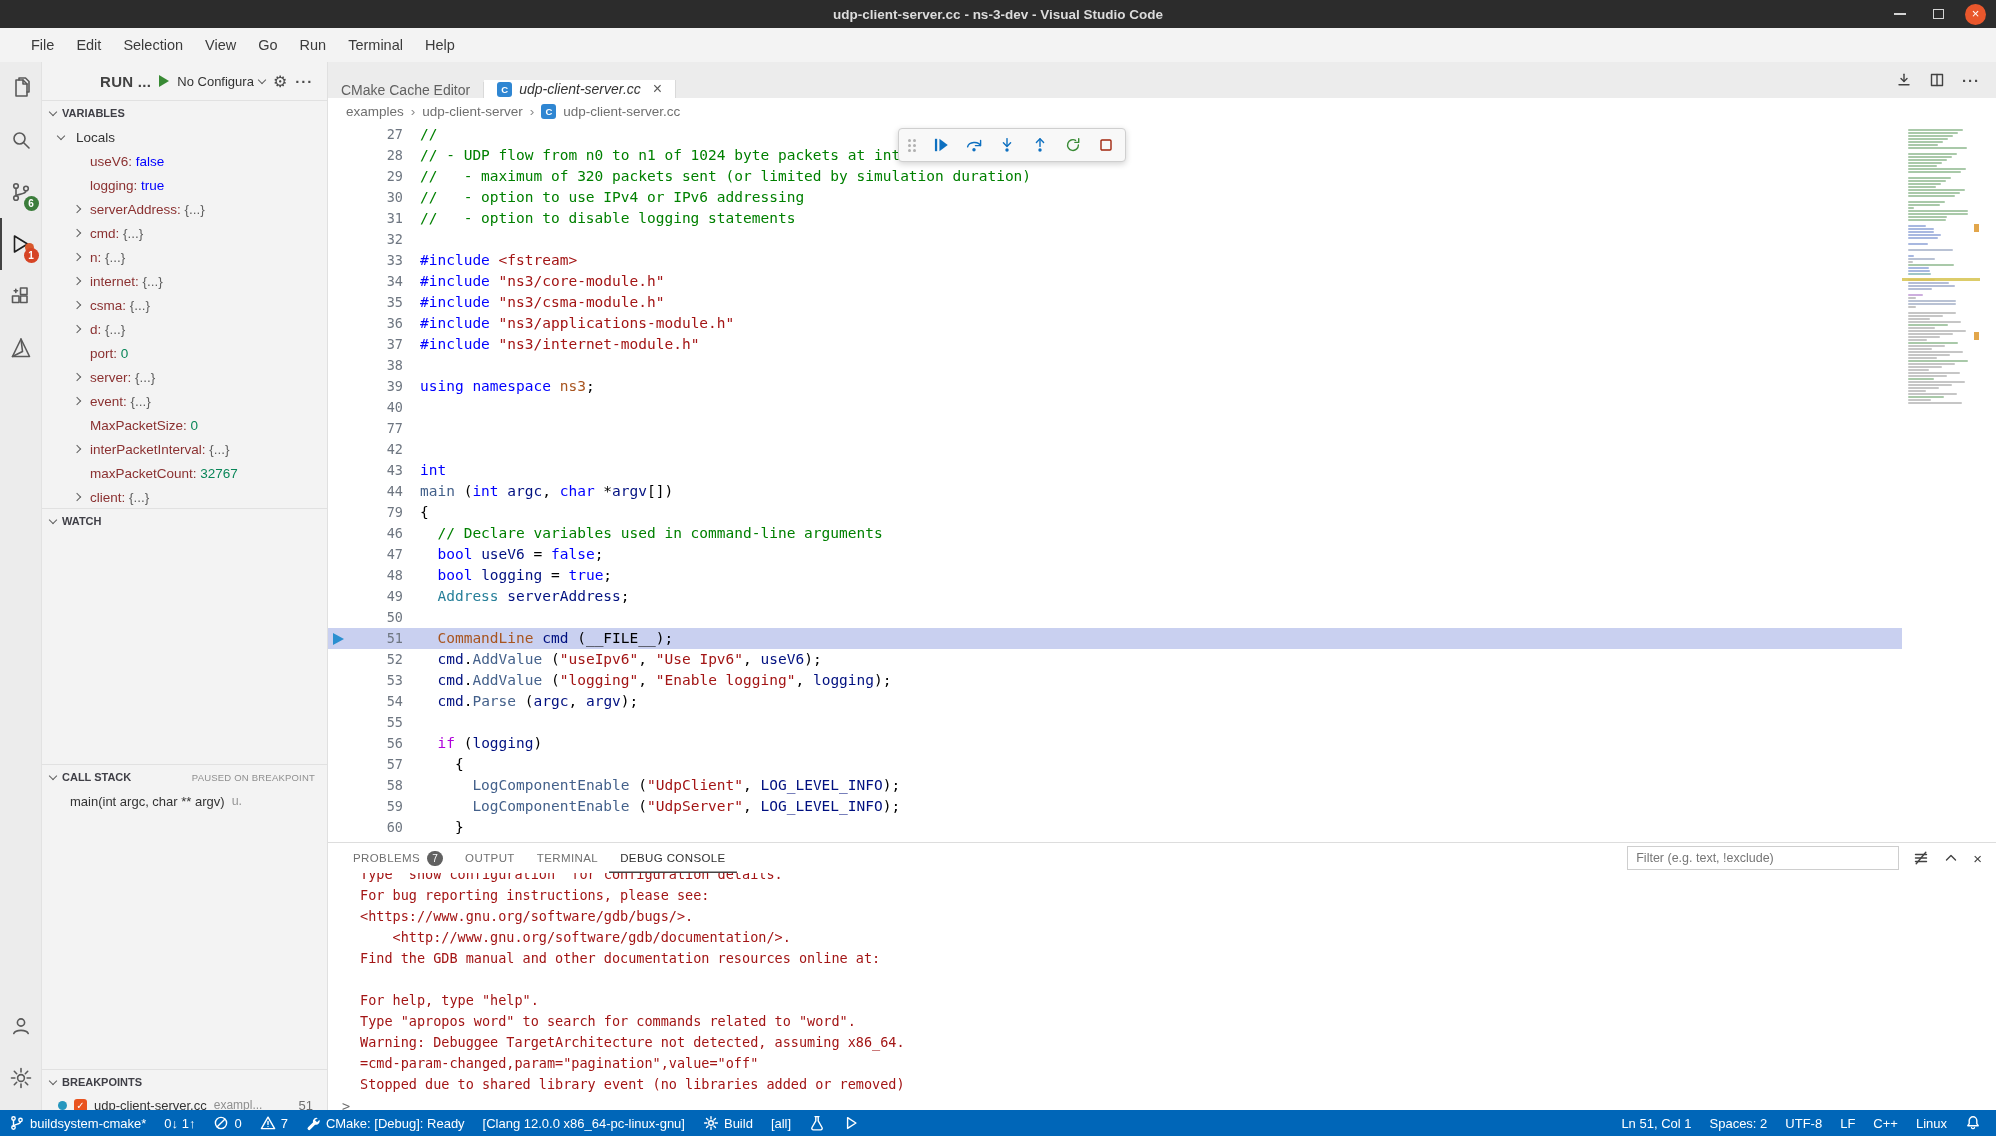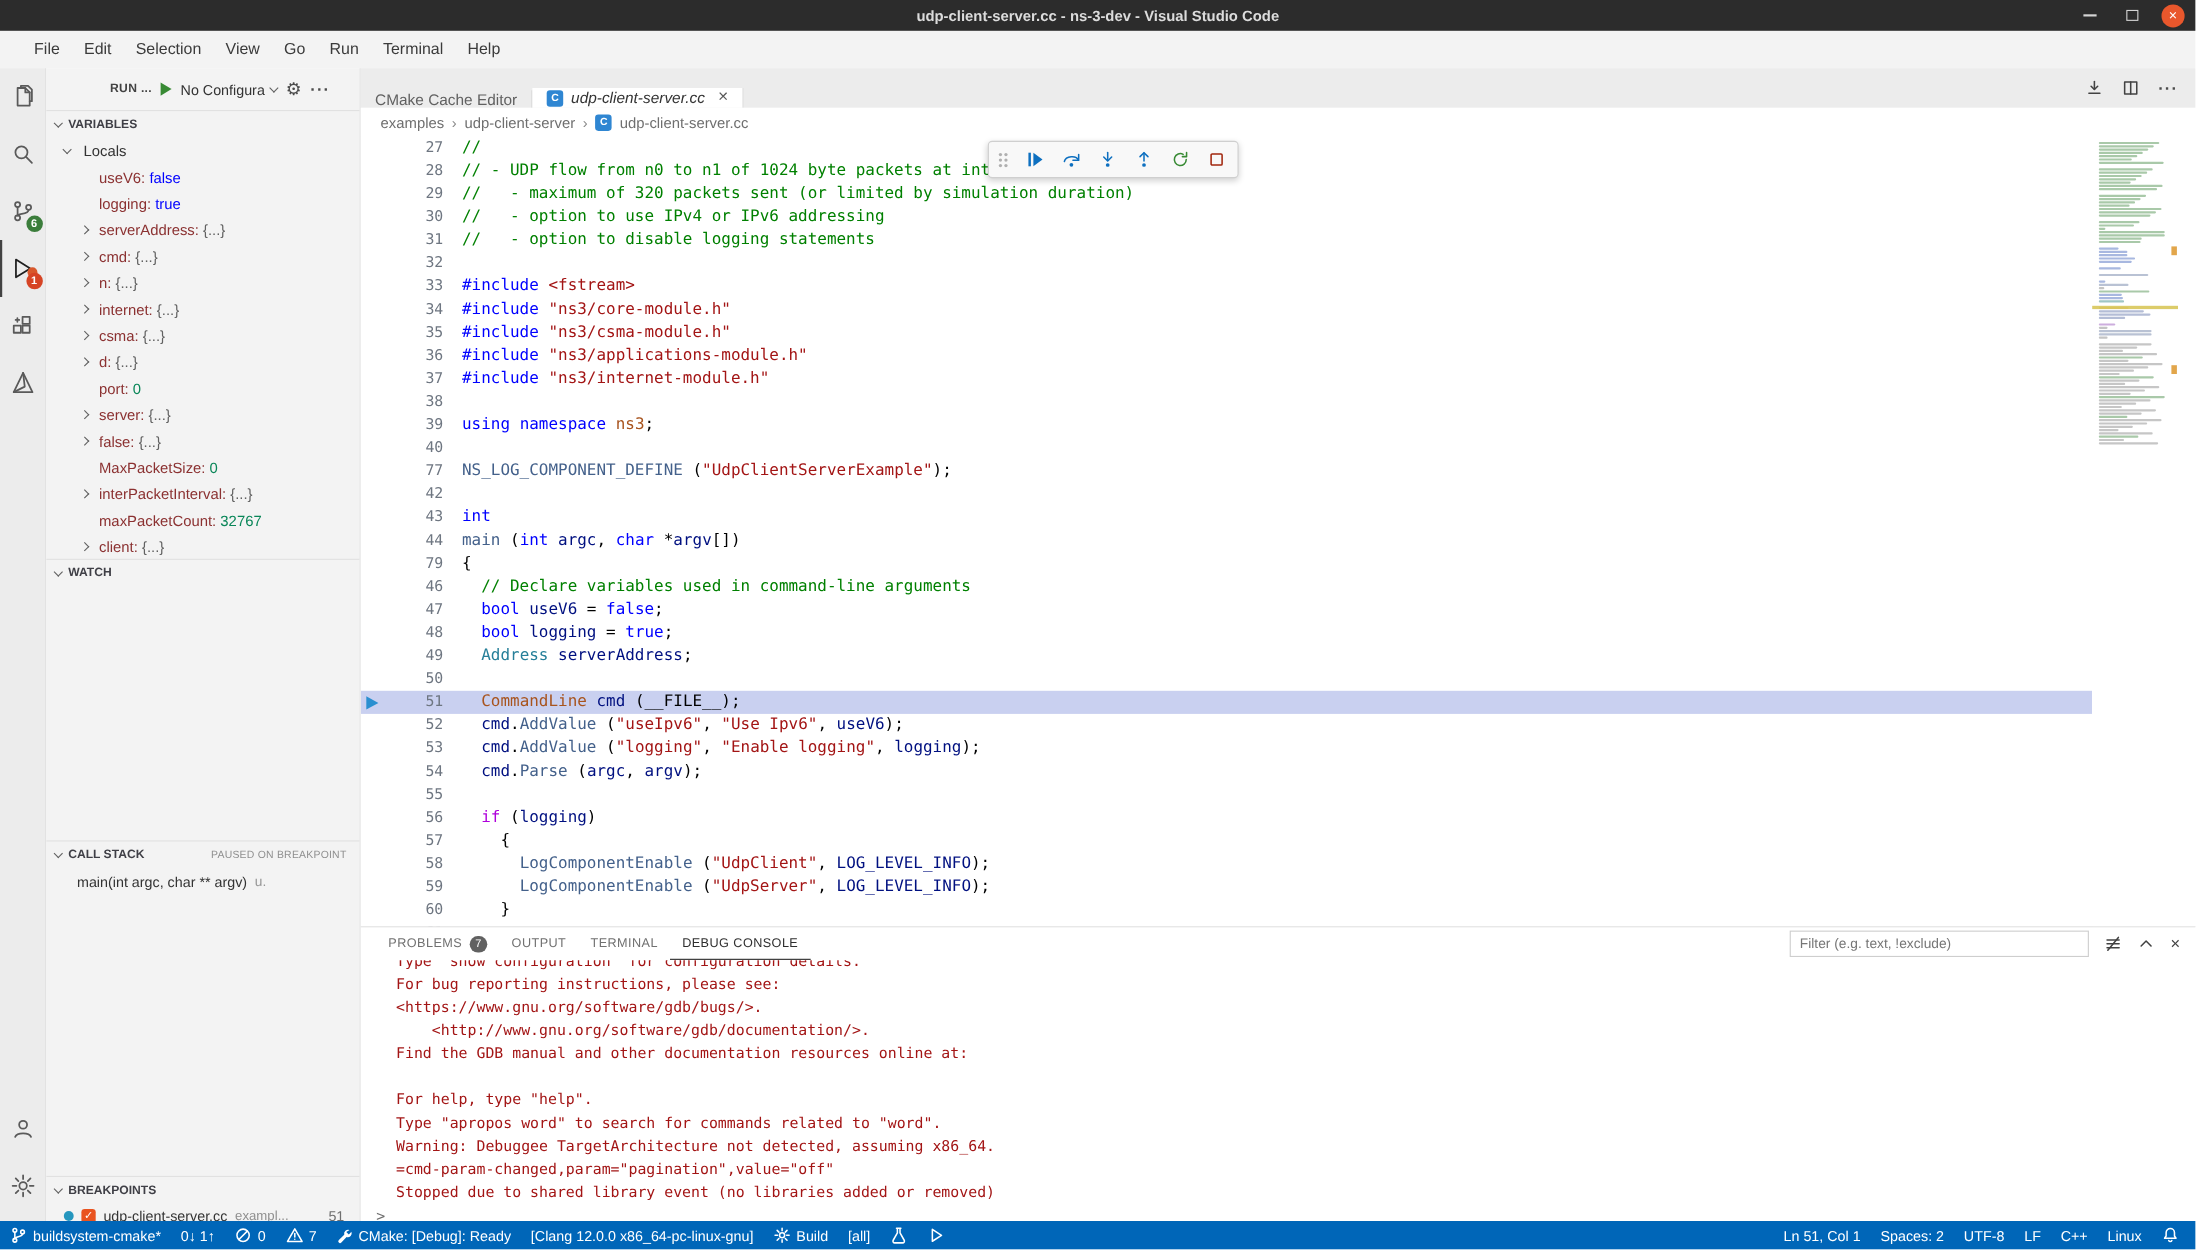--- a/index.html
+++ b/index.html
@@ -27,21 +27,21 @@
   .act-item{width:42px;height:52px;display:flex;align-items:center;justify-content:center;position:relative;color:#5a5a5a;}
   .act-item.active{color:#1f1f1f;box-shadow:inset 2px 0 0 #424242;}
   .act-badge{position:absolute;right:3px;bottom:7px;min-width:15px;height:15px;border-radius:8px;color:#fff;
     font-size:10px;display:flex;align-items:center;justify-content:center;padding:0 3px;font-weight:bold;}
   .act-bottom{margin-top:auto;display:flex;flex-direction:column;align-items:center;padding-bottom:6px;}
   .bug-dot{position:absolute;right:8px;bottom:18px;width:9px;height:9px;border-radius:50%;background:#d8582c;}
 
   
   .sidebar{width:286px;background:#f3f3f3;display:flex;flex-direction:column;color:#333;border-right:1px solid #e0e0e0;overflow:hidden;}
   .sidebar-head{height:38px;display:flex;align-items:center;padding:0 10px;gap:8px;flex:none;}
-  .run-title{font-size:11px;font-weight:bold;color:#424242;letter-spacing:.3px;white-space:nowrap;padding-left:48px;}
+  .run-title{font-size:15px;font-weight:bold;color:#424242;letter-spacing:.3px;white-space:nowrap;padding-left:48px;}
   .play-tri{width:0;height:0;border-left:10px solid #388a34;border-top:6px solid transparent;border-bottom:6px solid transparent;}
   .config-dd{display:flex;align-items:center;gap:5px;font-size:13px;color:#333;white-space:nowrap;}
   .gear-glyph{font-size:16px;color:#4b4b4b;}
   .dots{font-size:15px;font-weight:bold;color:#4b4b4b;letter-spacing:1px;}
 
   .chev{display:inline-block;width:6px;height:6px;border-right:1.4px solid #616161;border-bottom:1.4px solid #616161;}
   .chev.down{transform:rotate(45deg);margin-top:-3px;}
   .chev.right{transform:rotate(-45deg);}
 
   .section{border-top:1px solid #e1e1e1;display:flex;flex-direction:column;overflow:hidden;flex:none;}
@@ -308,21 +308,21 @@
             <span class="v-num">0</span>
           </div>
           <div class="trow expandable">
             <span class="chev right"></span>
             <span class="vname">server:</span>
             <span class="vsp"> </span>
             <span class="v-obj">{...}</span>
           </div>
           <div class="trow expandable">
             <span class="chev right"></span>
-            <span class="vname">false:</span>
+            <span class="vname">event:</span>
             <span class="vsp"> </span>
             <span class="v-obj">{...}</span>
           </div>
           <div class="trow leaf">
             <span class="vname">MaxPacketSize:</span>
             <span class="vsp"> </span>
             <span class="v-num">0</span>
           </div>
           <div class="trow expandable">
             <span class="chev right"></span>
@@ -430,21 +430,21 @@
           <div class="line"><span class="gutter"><span class="gnum">31</span></span><span class="ltxt"><span class="tok-cm">//   - option to disable logging statements</span></span></div>
           <div class="line"><span class="gutter"><span class="gnum">32</span></span><span class="ltxt"></span></div>
           <div class="line"><span class="gutter"><span class="gnum">33</span></span><span class="ltxt"><span class="tok-kw">#include</span><span class="tok-def"> </span><span class="tok-str">&lt;fstream&gt;</span></span></div>
           <div class="line"><span class="gutter"><span class="gnum">34</span></span><span class="ltxt"><span class="tok-kw">#include</span><span class="tok-def"> </span><span class="tok-str">"ns3/core-module.h"</span></span></div>
           <div class="line"><span class="gutter"><span class="gnum">35</span></span><span class="ltxt"><span class="tok-kw">#include</span><span class="tok-def"> </span><span class="tok-str">"ns3/csma-module.h"</span></span></div>
           <div class="line"><span class="gutter"><span class="gnum">36</span></span><span class="ltxt"><span class="tok-kw">#include</span><span class="tok-def"> </span><span class="tok-str">"ns3/applications-module.h"</span></span></div>
           <div class="line"><span class="gutter"><span class="gnum">37</span></span><span class="ltxt"><span class="tok-kw">#include</span><span class="tok-def"> </span><span class="tok-str">"ns3/internet-module.h"</span></span></div>
           <div class="line"><span class="gutter"><span class="gnum">38</span></span><span class="ltxt"></span></div>
           <div class="line"><span class="gutter"><span class="gnum">39</span></span><span class="ltxt"><span class="tok-kw">using</span><span class="tok-def"> </span><span class="tok-kw">namespace</span><span class="tok-def"> </span><span class="tok-brick">ns3</span><span class="tok-def">;</span></span></div>
           <div class="line"><span class="gutter"><span class="gnum">40</span></span><span class="ltxt"></span></div>
-          <div class="line"><span class="gutter"><span class="gnum">77</span></span><span class="ltxt"><span class="tok-fn">NS_LOG_COMPONENT_DEFINE</span><span class="tok-def"> (</span><span class="tok-str">"UdpClientServerExample"</span><span class="tok-def">);</span></span></div>
+          <div class="line"><span class="gutter"><span class="gnum">77</span></span></div>
           <div class="line"><span class="gutter"><span class="gnum">42</span></span><span class="ltxt"></span></div>
           <div class="line"><span class="gutter"><span class="gnum">43</span></span><span class="ltxt"><span class="tok-kw">int</span></span></div>
           <div class="line"><span class="gutter"><span class="gnum">44</span></span><span class="ltxt"><span class="tok-fn">main</span><span class="tok-def"> (</span><span class="tok-kw">int</span><span class="tok-def"> </span><span class="tok-var">argc</span><span class="tok-def">, </span><span class="tok-kw">char</span><span class="tok-def"> *</span><span class="tok-var">argv</span><span class="tok-def">[])</span></span></div>
           <div class="line"><span class="gutter"><span class="gnum">79</span></span><span class="ltxt"><span class="tok-def">{</span></span></div>
           <div class="line"><span class="gutter"><span class="gnum">46</span></span><span class="ltxt"><span class="tok-cm">  // Declare variables used in command-line arguments</span></span></div>
           <div class="line"><span class="gutter"><span class="gnum">47</span></span><span class="ltxt"><span class="tok-def">  </span><span class="tok-kw">bool</span><span class="tok-def"> </span><span class="tok-var">useV6</span><span class="tok-def"> = </span><span class="tok-kw">false</span><span class="tok-def">;</span></span></div>
           <div class="line"><span class="gutter"><span class="gnum">48</span></span><span class="ltxt"><span class="tok-def">  </span><span class="tok-kw">bool</span><span class="tok-def"> </span><span class="tok-var">logging</span><span class="tok-def"> = </span><span class="tok-kw">true</span><span class="tok-def">;</span></span></div>
           <div class="line"><span class="gutter"><span class="gnum">49</span></span><span class="ltxt"><span class="tok-def">  </span><span class="tok-typ">Address</span><span class="tok-def"> </span><span class="tok-var">serverAddress</span><span class="tok-def">;</span></span></div>
           <div class="line"><span class="gutter"><span class="gnum">50</span></span><span class="ltxt"></span></div>
           <div class="line current"><span class="gutter"><span class="gglyph"></span><span class="gnum">51</span></span><span class="ltxt"><span class="tok-def">  </span><span class="tok-brick">CommandLine</span><span class="tok-def"> </span><span class="tok-var">cmd</span><span class="tok-def"> (</span><span class="tok-def">__FILE__</span><span class="tok-def">);</span></span></div>

